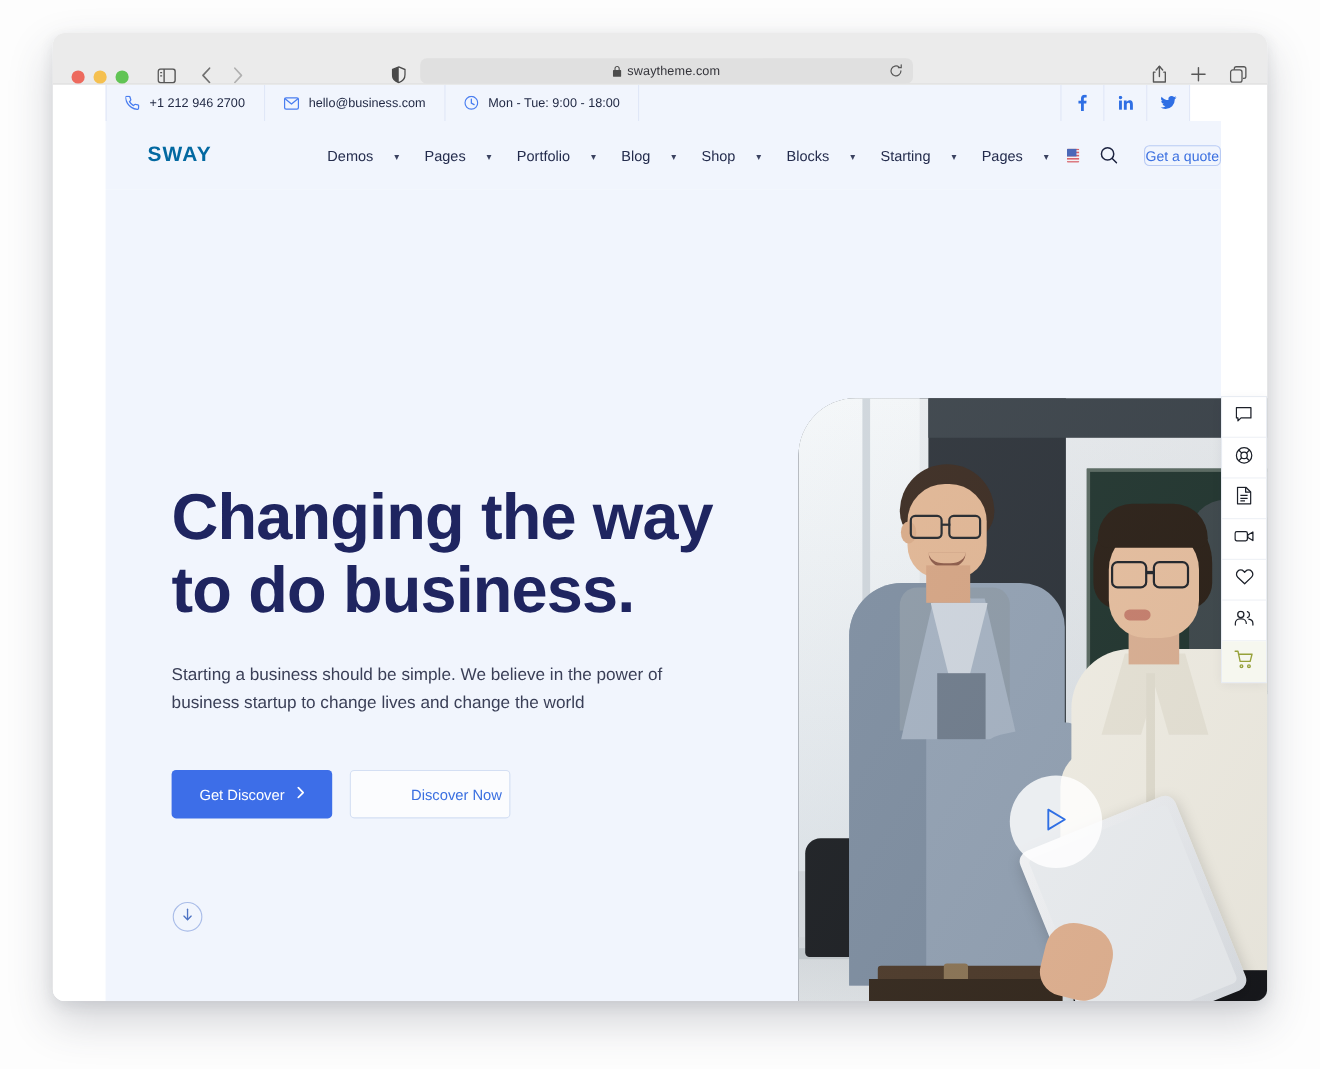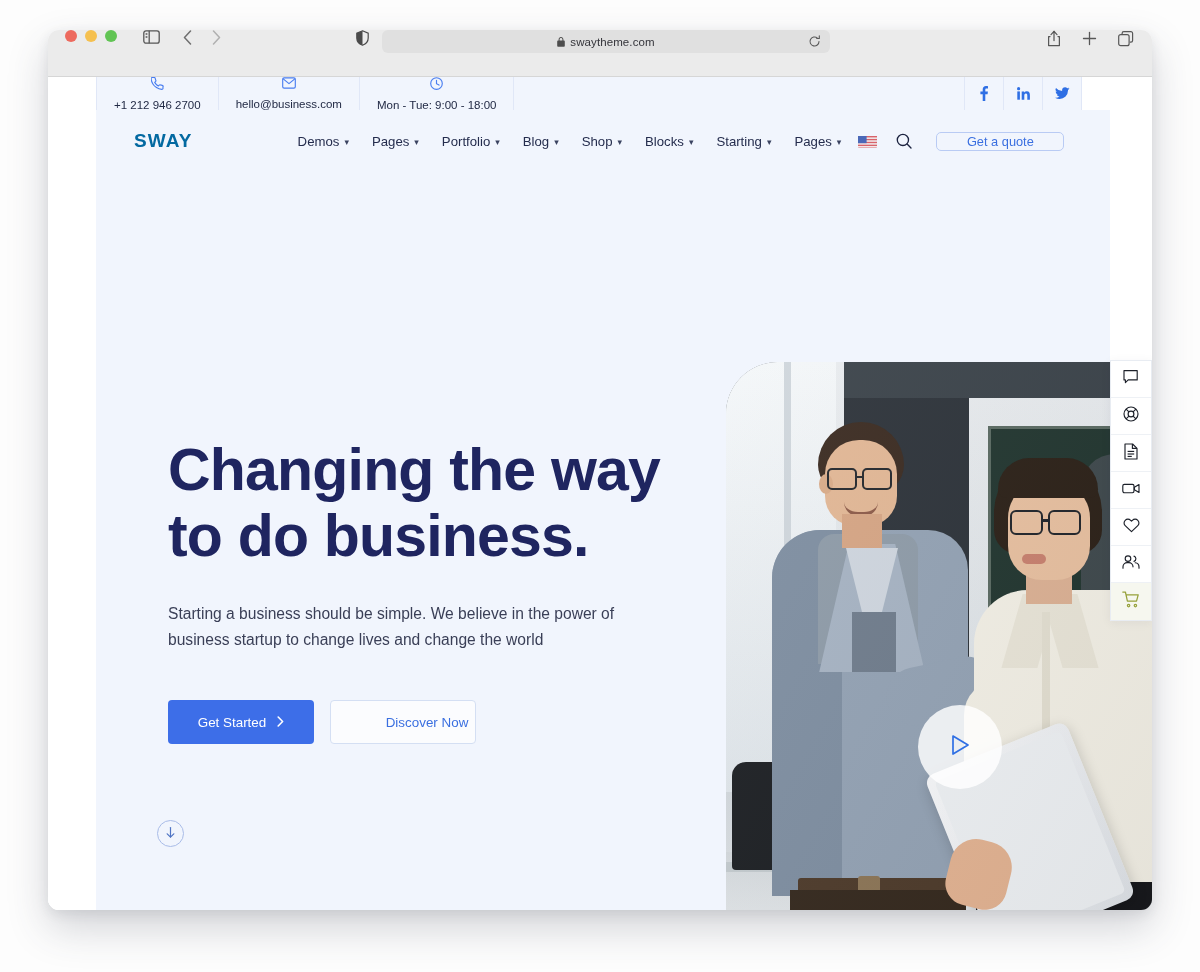--- a/index.html
+++ b/index.html
@@ -26,21 +26,21 @@
     overflow: hidden;
   }
 
   
   .chrome-bar {
     position: relative;
     height: 47px;
     background: #ebebeb;
     border-bottom: 1px solid #d6d6d6;
     display: flex;
-    align-items: flex-start;
+    align-items: flex-end;
   }
   .traffic-lights {
     display: flex;
     gap: 8px;
     margin-left: 17px;
   }
   .tl { width: 12px; height: 12px; border-radius: 50%; display:block; }
   .tl-red { background: #ed6a5e; }
   .tl-yellow { background: #f5c04f; }
   .tl-green { background: #61c454; }
@@ -117,21 +117,20 @@
     color: #222a45;
     position: relative;
   }
   .topbar-item {
     display: flex;
     align-items: center;
     gap: 9px;
     padding: 0 17px;
     border-right: 1px solid #e0e7f7;
     white-space: nowrap;
-    flex-direction: column;
   }
   .topbar-item:first-child { border-left: 1px solid #e0e7f7; }
   .topbar-item .ti-ico { color: #4a7ef0; display:inline-flex; }
   .topbar-spacer { flex: 1; border-right: 1px solid #e0e7f7;}
   .social-group { display: flex; align-items: stretch; }
   .social-btn {
     width: 39px;
     display: flex;
     align-items: center;
     justify-content: center;
@@ -160,21 +159,21 @@
     align-items: center;
     gap: 23px;
     margin-left: 105px;
     font-size: 13.2px;
     color: #242c4d;
     font-weight: 500;
   }
   .nav-link {
     display: inline-flex;
     align-items: center;
-    gap: 5px;
+    gap: 19px;
     white-space: nowrap;
   }
   .caret { font-size: 9px; color: #3a4260; line-height: 1; position:relative; top:1px;}
   .nav-flag { margin-left: 17px; width: 19px; height: 13px; display:inline-block; border-radius:1px; overflow:hidden;}
   .nav-search { margin-left: 19px; color: #1c2340; display:inline-flex; }
   .quote-btn {
     margin-left: 24px;
     width: 128px;
     height: 19px;
     border: 1px solid #b9cbf4;
@@ -192,21 +191,21 @@
   .hero {
     position: absolute;
     top: 95px;
     left: 0;
     right: 0;
     bottom: 0;
     background: #f1f5fd;
   }
   .hero-copy {
     position: absolute;
-    left: 72px;
+    left: 60px;
     top: 265px;
     width: 560px;
   }
   .hero-title {
     font-size: 59px;
     line-height: 66px;
     font-weight: bold;
     color: #1f2560;
     letter-spacing: -0.8px;
   }
@@ -587,21 +586,21 @@
           <h1 class="hero-title">
             <span>Changing the way</span><br>
             <span>to do business.</span>
           </h1>
           <p class="hero-sub">
             <span>Starting a business should be simple. We believe in the power of</span>
             <span>business startup to change lives and change the world</span>
           </p>
           <div class="hero-actions">
             <button class="btn-primary">
-              <span>Get Started</span>
+              <span>Get Discover</span>
               <span class="chev">
                 <svg width="7" height="11" viewBox="0 0 7 11" fill="none" stroke="currentColor" stroke-width="1.6" stroke-linecap="round" stroke-linejoin="round">
                     <polyline points="1.2,1 5.6,5.5 1.2,10"></polyline>
                   </svg>
               </span>
             </button>
             <button class="btn-secondary">Discover Now</button>
           </div>
         </div>
 

